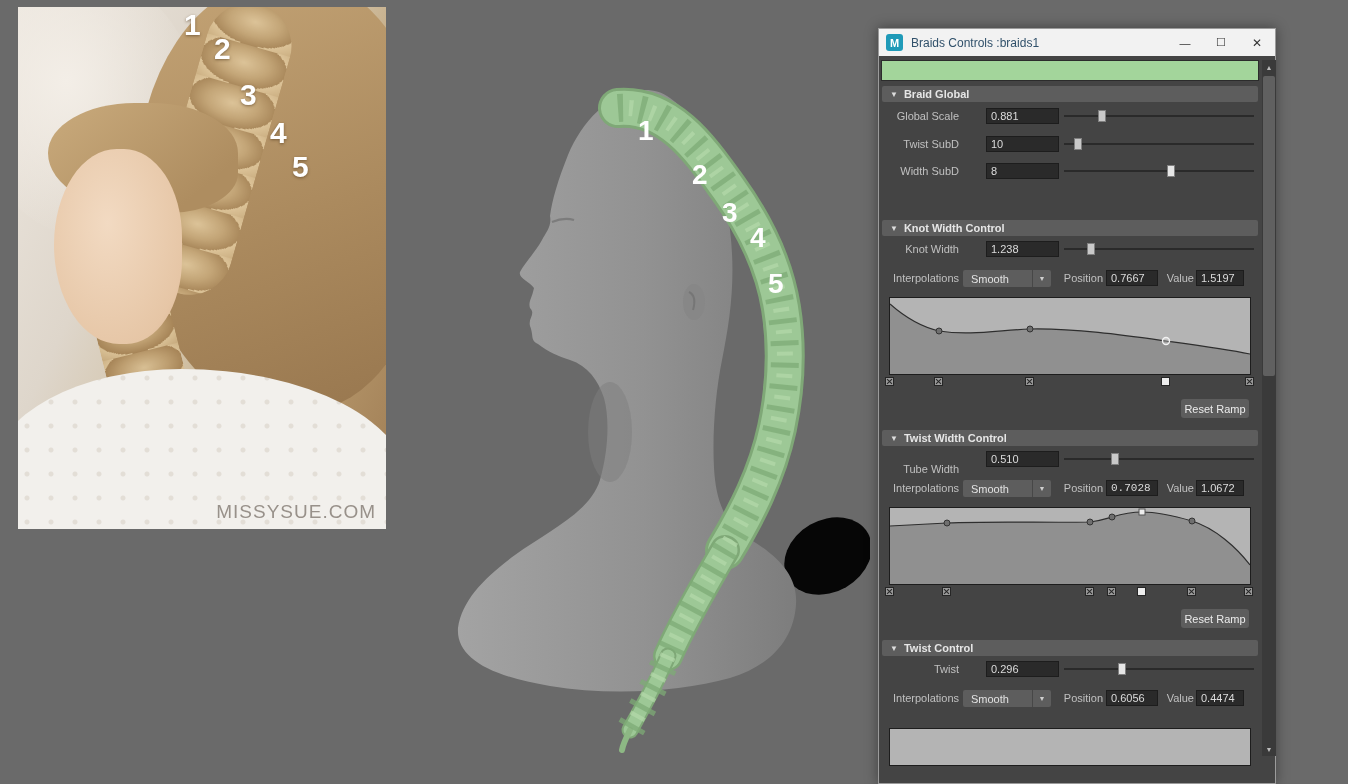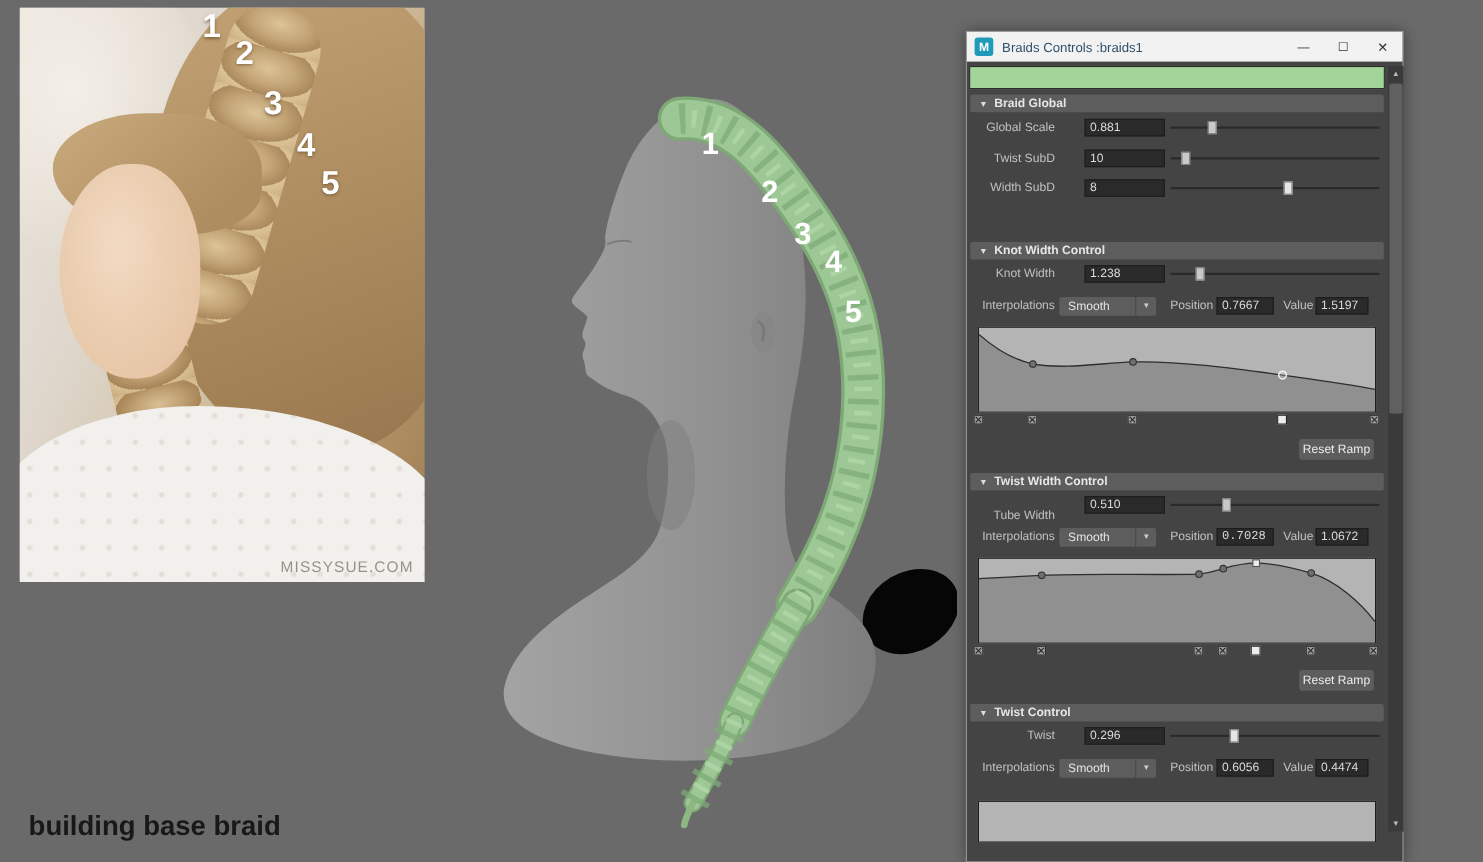--- a/index.html
+++ b/index.html
@@ -28,21 +28,21 @@
            background:radial-gradient(ellipse at 42% 38%,#f2dac2 0%,#e6c6a6 75%,#d8b292 100%);}
   .ph-bang{position:absolute;left:30px;top:96px;width:190px;height:110px;
            border-radius:50% 50% 40% 60%;
            background:linear-gradient(140deg,#c6a779 10%,#ae8d60 80%);}
   .ph-top{position:absolute;left:-24px;top:362px;width:416px;height:170px;
           border-radius:45% 55% 0 0/60% 70% 0 0;background:#f2f0ec;
           background-image:radial-gradient(circle at 9px 9px,#e3ded6 2px,rgba(0,0,0,0) 3px);
           background-size:24px 24px;}
   .ph-num{position:absolute;color:#fff;font-size:30px;font-weight:600;
           text-shadow:0 1px 3px rgba(70,45,20,.55);}
-  .ph-mark{position:absolute;right:10px;bottom:6px;font-size:14px;letter-spacing:1px;color:#98918a;}
+  .ph-mark{position:absolute;right:10px;bottom:6px;font-size:19px;letter-spacing:1px;color:#98918a;}
 
   
   .viewport{position:absolute;left:430px;top:60px;width:440px;height:724px;}
   .vp-num{fill:#ffffff;font-size:28px;font-weight:600;font-family:"Liberation Sans",sans-serif;}
 
   
   .caption{position:absolute;left:26px;top:737px;font-size:25px;font-weight:800;color:#181818;}
 
   
   .panel{position:absolute;left:878px;top:28px;width:398px;height:756px;background:#444444;
@@ -151,21 +151,20 @@
       <path d="M188,48 C240,44 272,92 298,128 C324,164 344,204 351,248 C358,292 355,330 347,368 C337,415 316,455 295,490 C274,526 252,564 238,596 C226,624 210,652 200,670" stroke="#7eab76" stroke-width="28" fill="none" stroke-dasharray="5 17" opacity="0.75"></path>
       <path d="M188,48 C240,44 272,92 298,128 C324,164 344,204 351,248 C358,292 355,330 347,368 C337,415 316,455 295,490 C274,526 252,564 238,596 C226,624 210,652 200,670" stroke="#b4d9aa" stroke-width="16" fill="none" stroke-dasharray="4 18" stroke-dashoffset="11" opacity="0.7"></path>
     </g>
     <text class="vp-num" x="208" y="80">1</text>
     <text class="vp-num" x="262" y="124">2</text>
     <text class="vp-num" x="292" y="162">3</text>
     <text class="vp-num" x="320" y="187">4</text>
     <text class="vp-num" x="338" y="233">5</text>
   </svg>
 
-  <div class="caption">building base braid</div>
 
   <div class="panel">
 
     <div class="titlebar">
       <span class="maya-icon">M</span>
       <span class="win-title">Braids Controls :braids1</span>
       <span class="win-btns">
         <span class="win-btn">—</span>
         <span class="win-btn">☐</span>
         <span class="win-btn close">✕</span>

